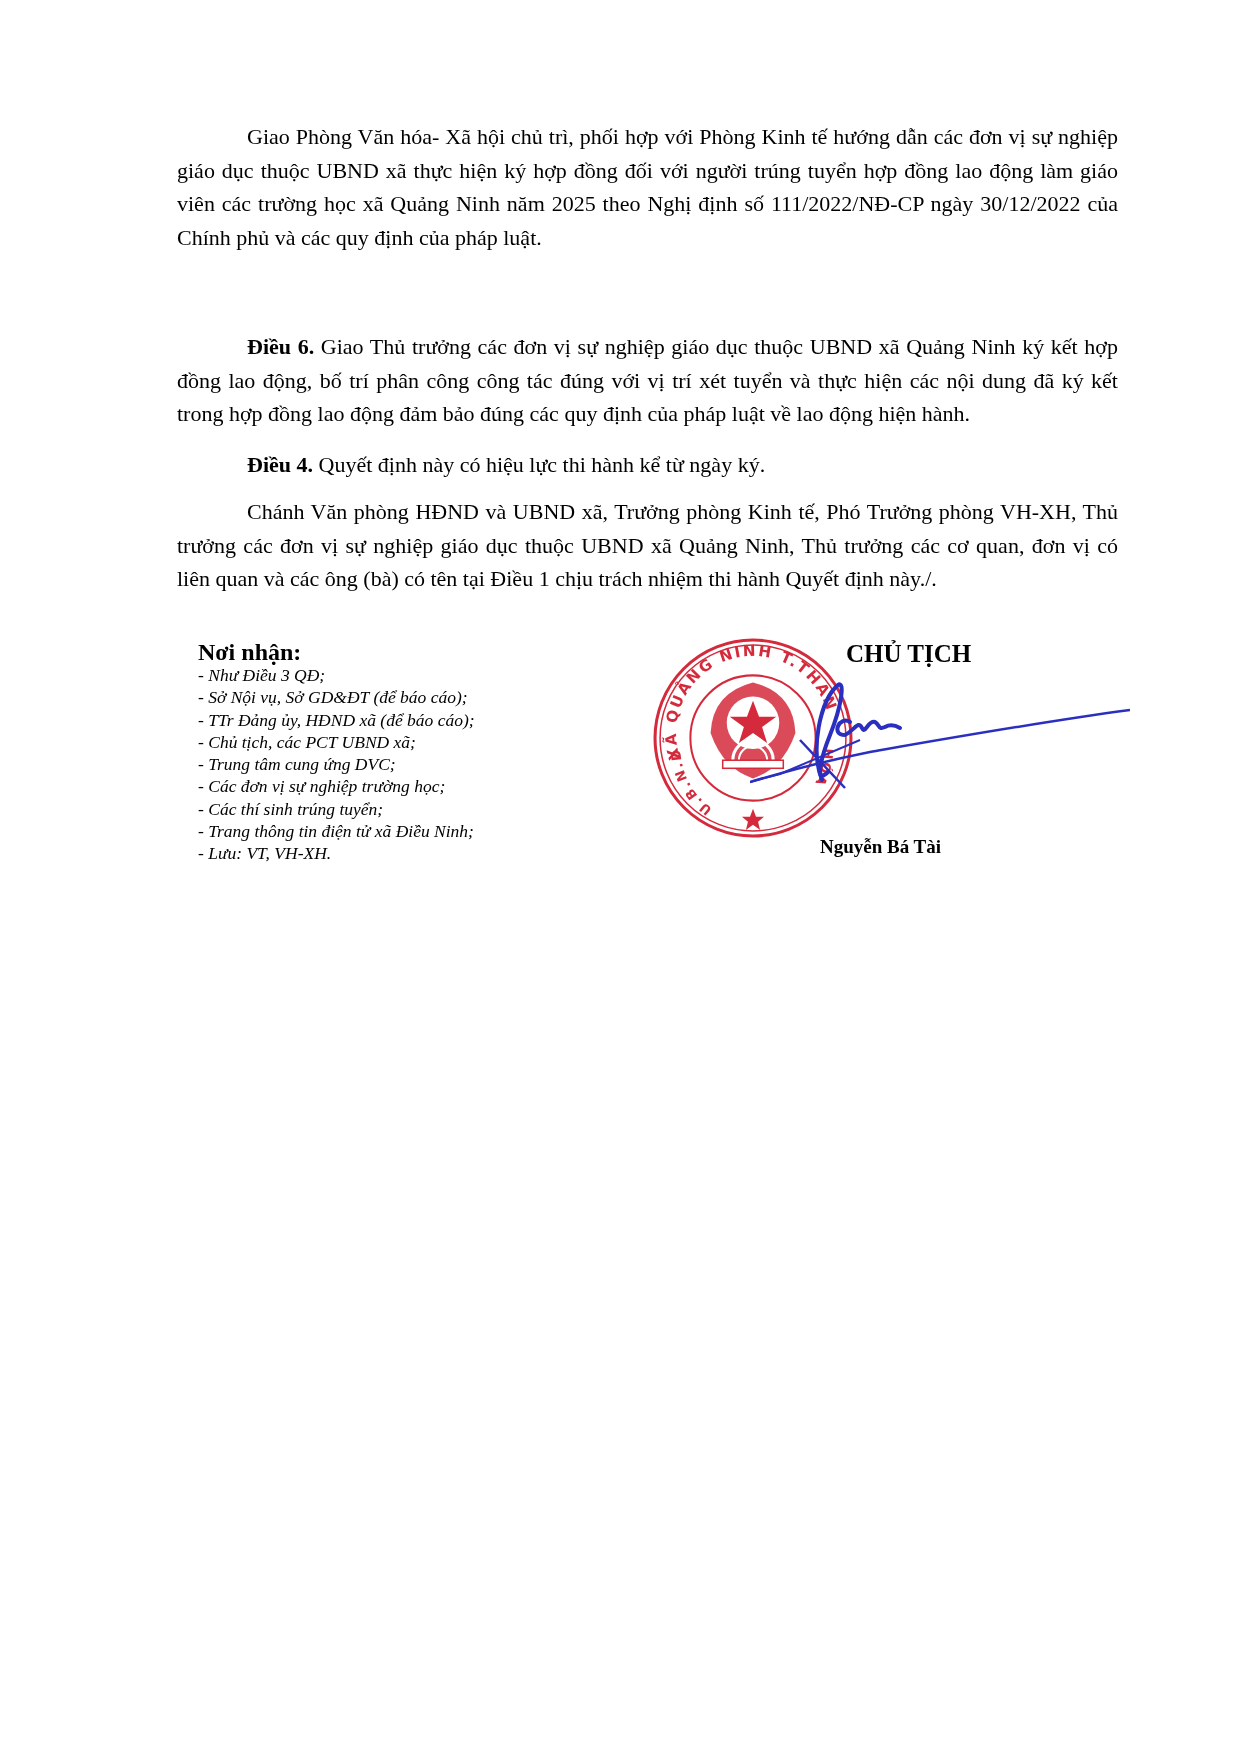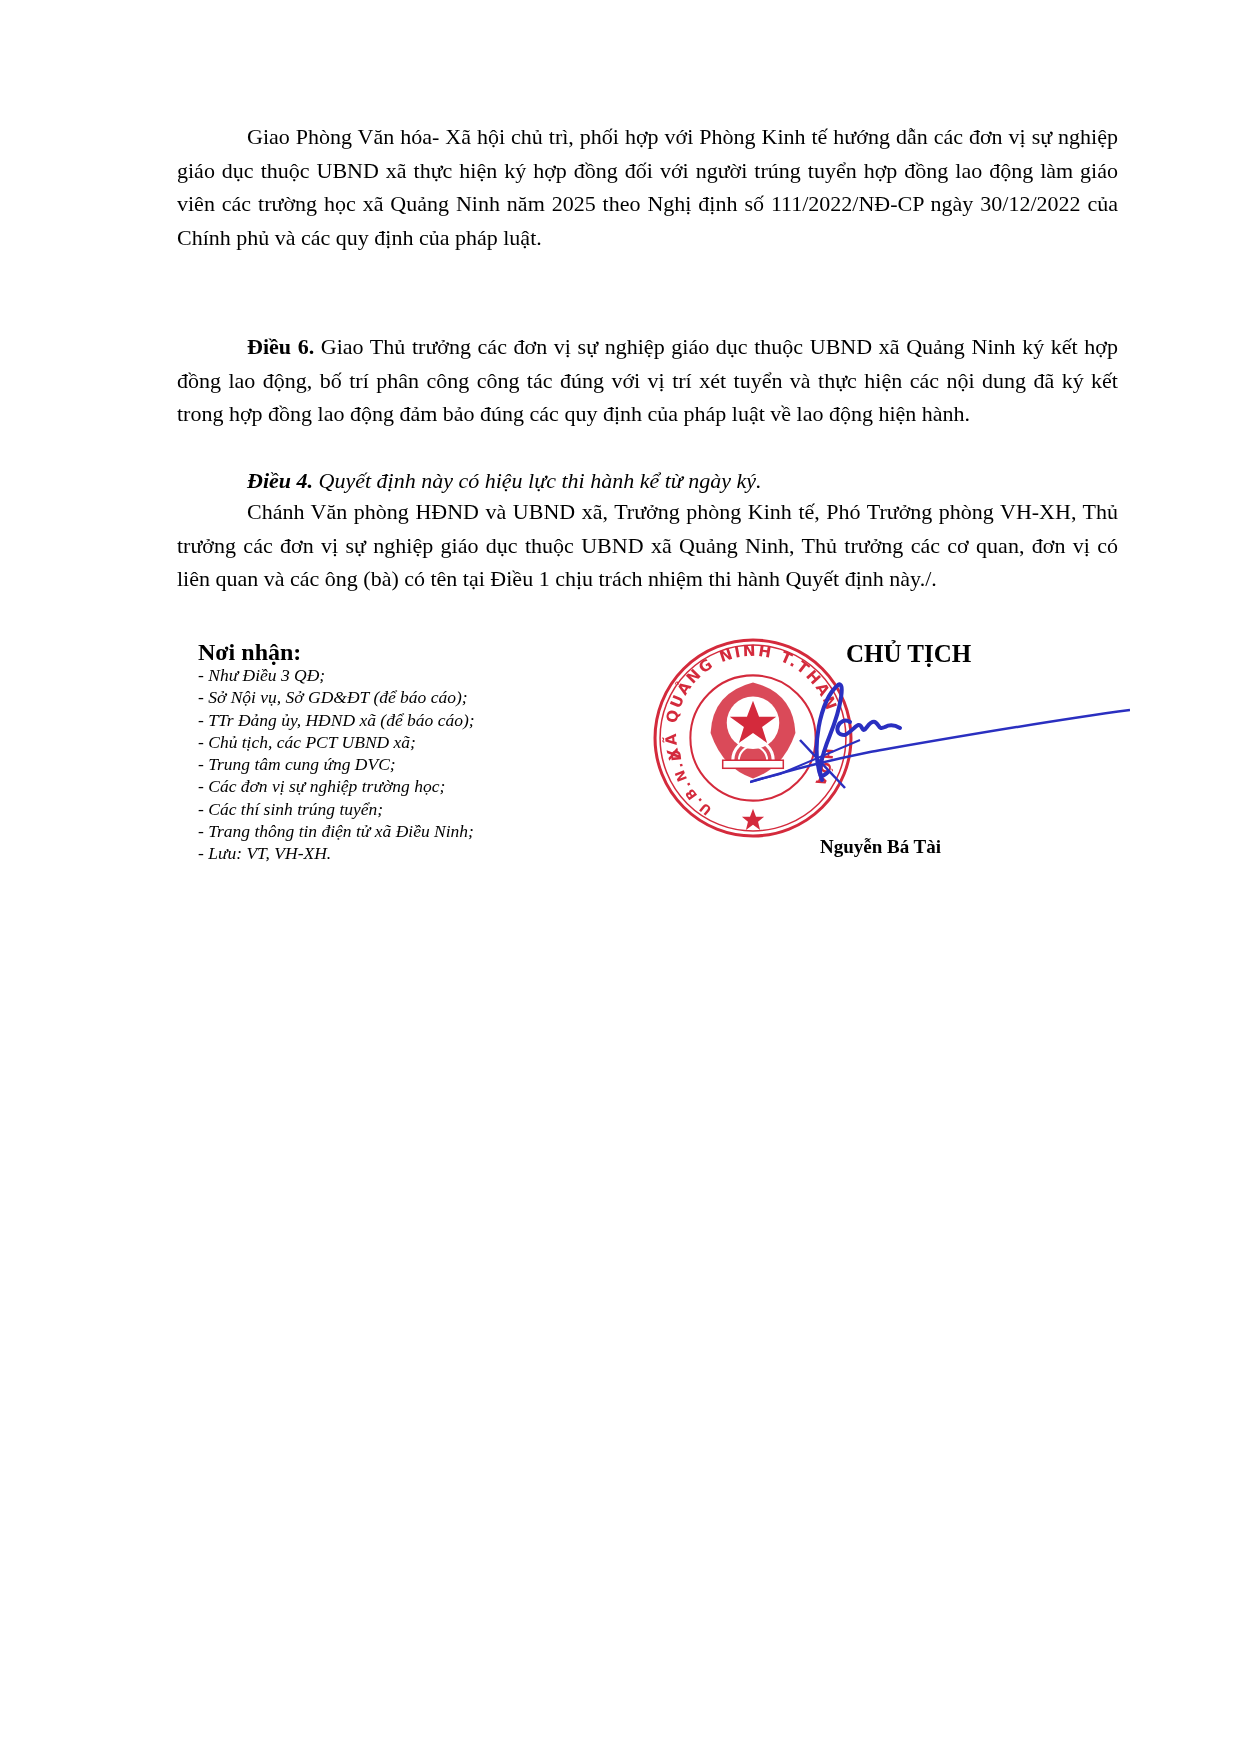--- a/index.html
+++ b/index.html
@@ -3,21 +3,21 @@
   <meta charset="utf-8">
   <style>
     html, body { margin: 0; padding: 0; background: #ffffff; }
     body { width: 1241px; height: 1755px; position: relative; overflow: hidden;
       font-family: "Liberation Serif", "DejaVu Serif", serif; color: #000; }
     .para { position: absolute; left: 177px; width: 941px; font-size: 22px; line-height: 33.5px;
       text-align: justify; text-indent: 70px; margin: 0; }
     .para b { font-weight: bold; }
     #p1 { top: 120px; }
     #p2 { top: 330px; }
-    #p3 { top: 464px; font-style: italic; }
+    #p3 { top: 448px; }
     #p4 { top: 495px; }
     .recipients { position: absolute; left: 198px; top: 640px; font-size: 17.5px; line-height: 22.3px; }
     .recipients .title { font-weight: bold; font-size: 24px; line-height: 24px; }
     .recipients .item { white-space: nowrap; font-style: italic; }
     .sign-title { position: absolute; left: 846px; top: 640px; font-weight: bold; font-size: 25px; text-align: center; }
     .signer { position: absolute; left: 820px; top: 836px; font-weight: bold; font-size: 19px; }
     .seal { position: absolute; left: 652px; top: 637px; width: 202px; height: 202px; }
     .signature { position: absolute; left: 750px; top: 680px; width: 380px; height: 120px; }
   </style>
 </head>

